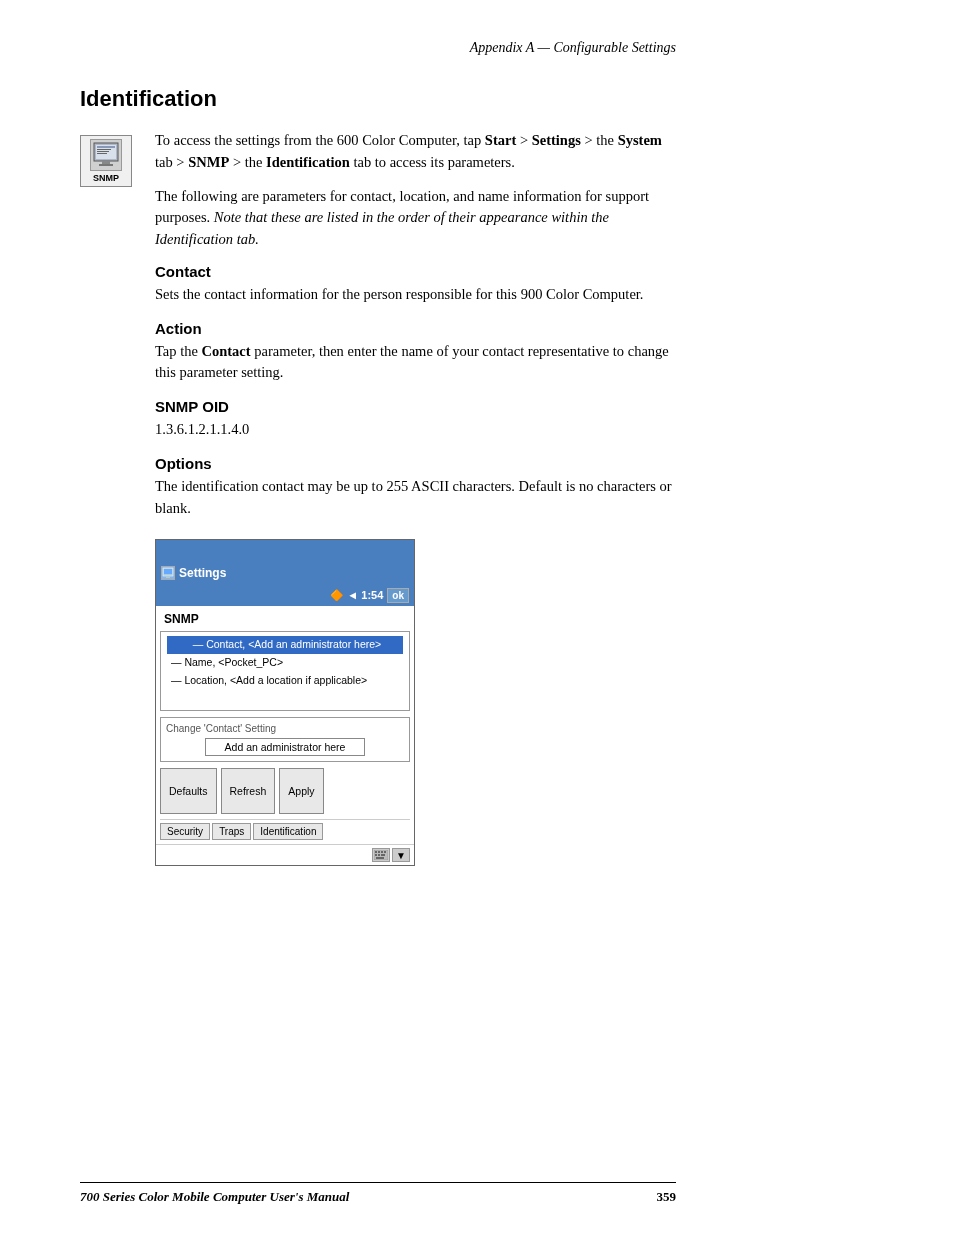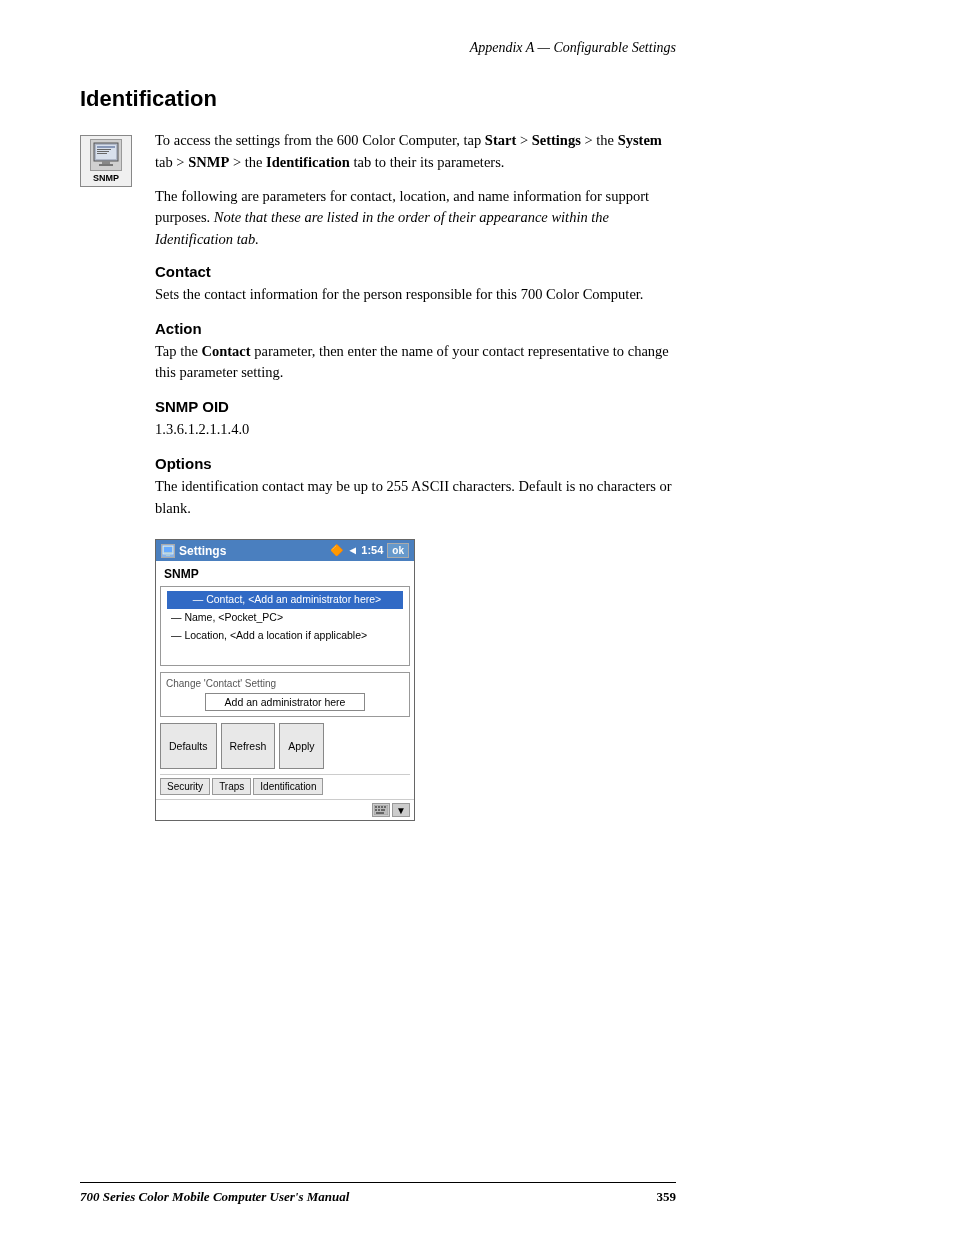--- a/index.html
+++ b/index.html
@@ -141,20 +141,21 @@
       display: flex;
       align-items: center;
       justify-content: center;
     }
 
     .titlebar-right {
       display: flex;
       align-items: center;
       gap: 4px;
       font-size: 11px;
+      margin-top: 45px;
     }
 
     .ok-button-title {
       background: #6699cc;
       color: white;
       padding: 1px 4px;
       border: 1px solid #aaa;
       font-size: 10px;
       font-weight: bold;
     }
@@ -315,30 +316,30 @@
             <rect x="7" y="23" width="14" height="2" fill="#777"></rect>
           </svg>
         </div>
         <span style="font-family:Arial;font-size:9px;font-weight:bold;">SNMP</span>
       </div>
     </div>
 
     <div class="text-column">
 
       <p class="intro-para">
-        <span>To access the settings from the 600 Color Computer, tap </span><strong>Start</strong><span> &gt; </span><strong>Settings</strong><span> &gt; the </span><strong>System</strong><span> tab &gt; </span><strong>SNMP</strong><span> &gt; the </span><strong>Identification</strong><span> tab to their its parameters.</span>
+        <span>To access the settings from the 600 Color Computer, tap </span><strong>Start</strong><span> &gt; </span><strong>Settings</strong><span> &gt; the </span><strong>System</strong><span> tab &gt; </span><strong>SNMP</strong><span> &gt; the </span><strong>Identification</strong><span> tab to access its parameters.</span>
       </p>
 
       <p class="intro-para">
         <span>The following are parameters for contact, location, and name information for support purposes. </span><em>Note that these are listed in the order of their appearance within the Identification tab.</em>
       </p>
 
       <div class="subsection">
         <div class="subsection-title">Contact</div>
-        <div class="subsection-body">Sets the contact information for the person responsible for this 700 Color Computer.</div>
+        <div class="subsection-body">Sets the contact information for the person responsible for this 900 Color Computer.</div>
       </div>
 
       <div class="subsection">
         <div class="subsection-title">Action</div>
         <div class="subsection-body">
           <span>Tap the </span><strong>Contact</strong><span> parameter, then enter the name of your contact representative to change this parameter setting.</span>
         </div>
       </div>
 
       <div class="subsection">

